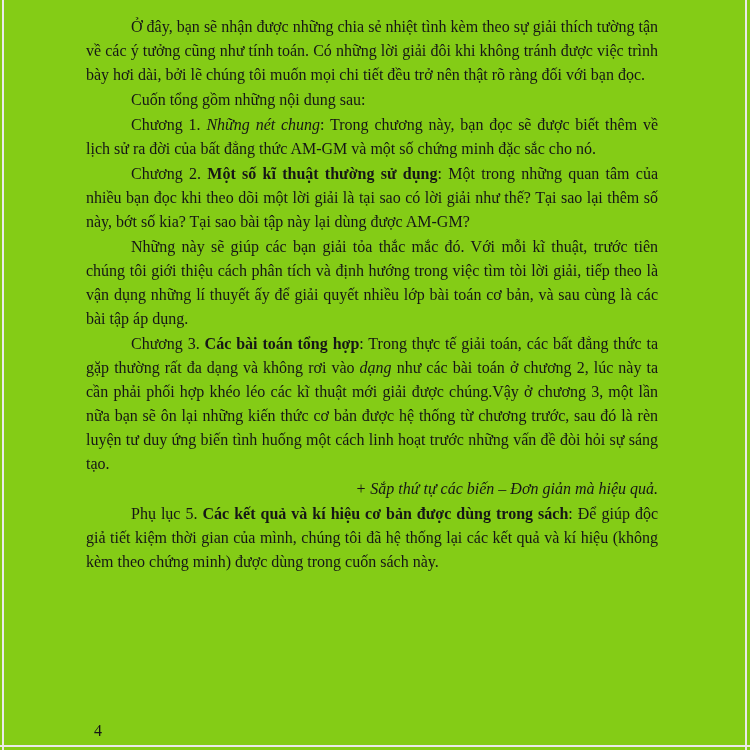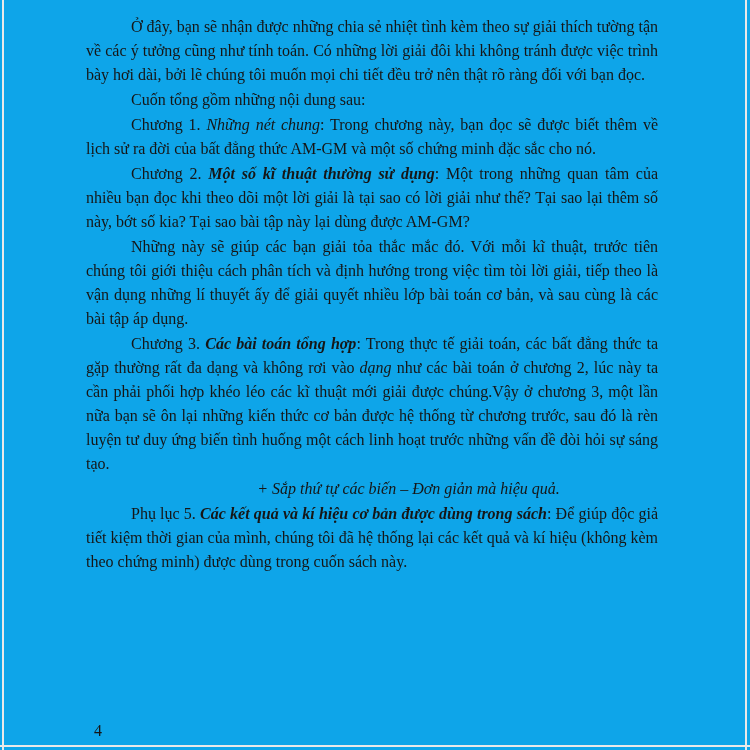--- a/index.html
+++ b/index.html
@@ -4,21 +4,21 @@
 <style>
   html, body {
     margin: 0;
     padding: 0;
     background: #ffffff;
   }
   .page {
     position: relative;
     width: 750px;
     height: 750px;
-    background: #0ea5e9;
+    background: #84cc16;
     overflow: hidden;
     font-family: "Liberation Serif", "DejaVu Serif", serif;
     color: #161616;
   }
   .page-edge {
     position: absolute;
     background: #e9e9e9;
   }
   .edge-left   { left: 2px;  top: 0; bottom: 0; width: 2px; }
   .edge-right  { right: 3px; top: 0; bottom: 0; width: 2px; }
@@ -34,27 +34,27 @@
     padding: 0;
     font-size: 16px;
     line-height: 24px;
     text-align: justify;
     text-indent: 45px;
   }
   p.para.body { margin-top: 1px; }
   p.para.plus {
     text-indent: 0;
     padding-left: 73px;
-    text-align: center;
+    text-align: right;
     margin-top: 1px;
   }
   .r-n  { font-weight: normal; font-style: normal; }
   .r-b  { font-weight: normal;   font-style: normal; }
   .r-i  { font-weight: normal; font-style: italic; margin-top: 28px; }
-  .r-bi { font-weight: bold;   font-style: italic; }
+  .r-bi { font-weight: bold;   }
   .page-number {
     position: absolute;
     left: 94px;
     bottom: 10px;
     font-size: 16px;
     color: #161616;
   }
 </style>
 </head>
 <body>

